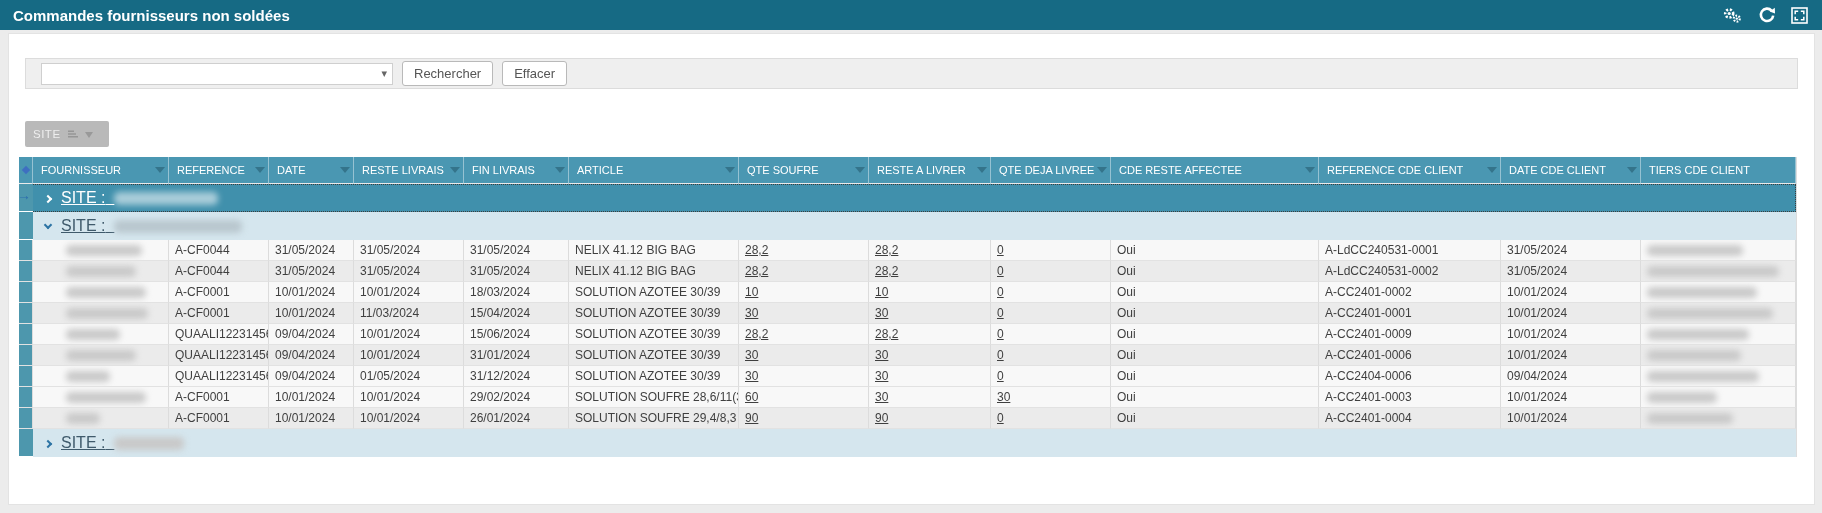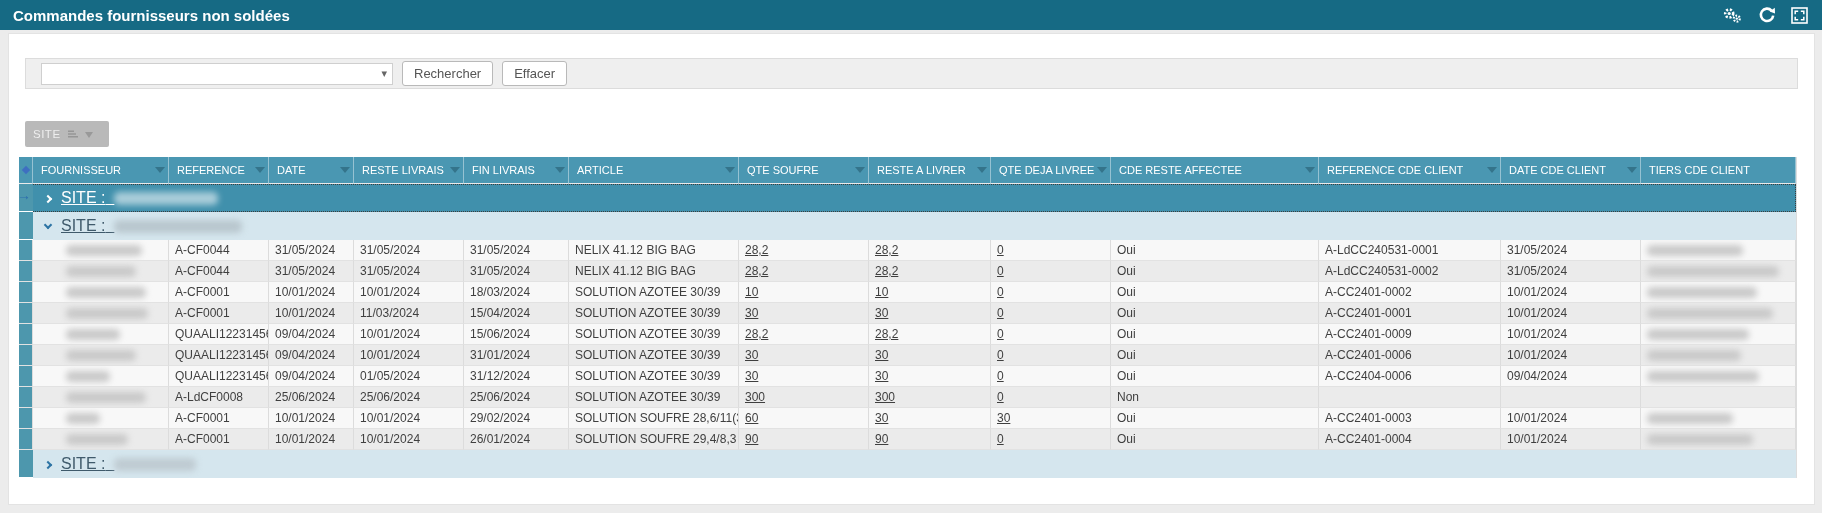--- a/index.html
+++ b/index.html
@@ -313,37 +313,20 @@
           <td class="c-fin_livraison">31/12/2024</td>
           <td class="c-article">SOLUTION AZOTEE 30/39</td>
           <td class="c-qte_commandee num">30</td>
           <td class="c-reste_a_livrer num">30</td>
           <td class="c-qte_deja_livree num">0</td>
           <td class="c-cde_client_affectee">Oui</td>
           <td class="c-reference_cde_client">A-CC2404-0006</td>
           <td class="c-date_cde_client">09/04/2024</td>
           <td class="c-tiers_cde_client"><span class="blob cell-blob"></span></td>
         </tr>
-        <tr class="data-row even">
-          <td class="selcell"></td>
-          <td class="indent"></td>
-          <td class="c-fournisseur"><span class="blob cell-blob"></span></td>
-          <td class="c-reference">A-LdCF0008</td>
-          <td class="c-date">25/06/2024</td>
-          <td class="c-debut_livraison">25/06/2024</td>
-          <td class="c-fin_livraison">25/06/2024</td>
-          <td class="c-article">SOLUTION AZOTEE 30/39</td>
-          <td class="c-qte_commandee num">300</td>
-          <td class="c-reste_a_livrer num">300</td>
-          <td class="c-qte_deja_livree num">0</td>
-          <td class="c-cde_client_affectee">Non</td>
-          <td class="c-reference_cde_client"></td>
-          <td class="c-date_cde_client"></td>
-          <td class="c-tiers_cde_client"></td>
-        </tr>
         <tr class="data-row odd">
           <td class="selcell"></td>
           <td class="indent"></td>
           <td class="c-fournisseur"><span class="blob cell-blob"></span></td>
           <td class="c-reference">A-CF0001</td>
           <td class="c-date">10/01/2024</td>
           <td class="c-debut_livraison">10/01/2024</td>
           <td class="c-fin_livraison">29/02/2024</td>
           <td class="c-article">SOLUTION SOUFRE 28,6/11(3</td>
           <td class="c-qte_commandee num">60</td>

